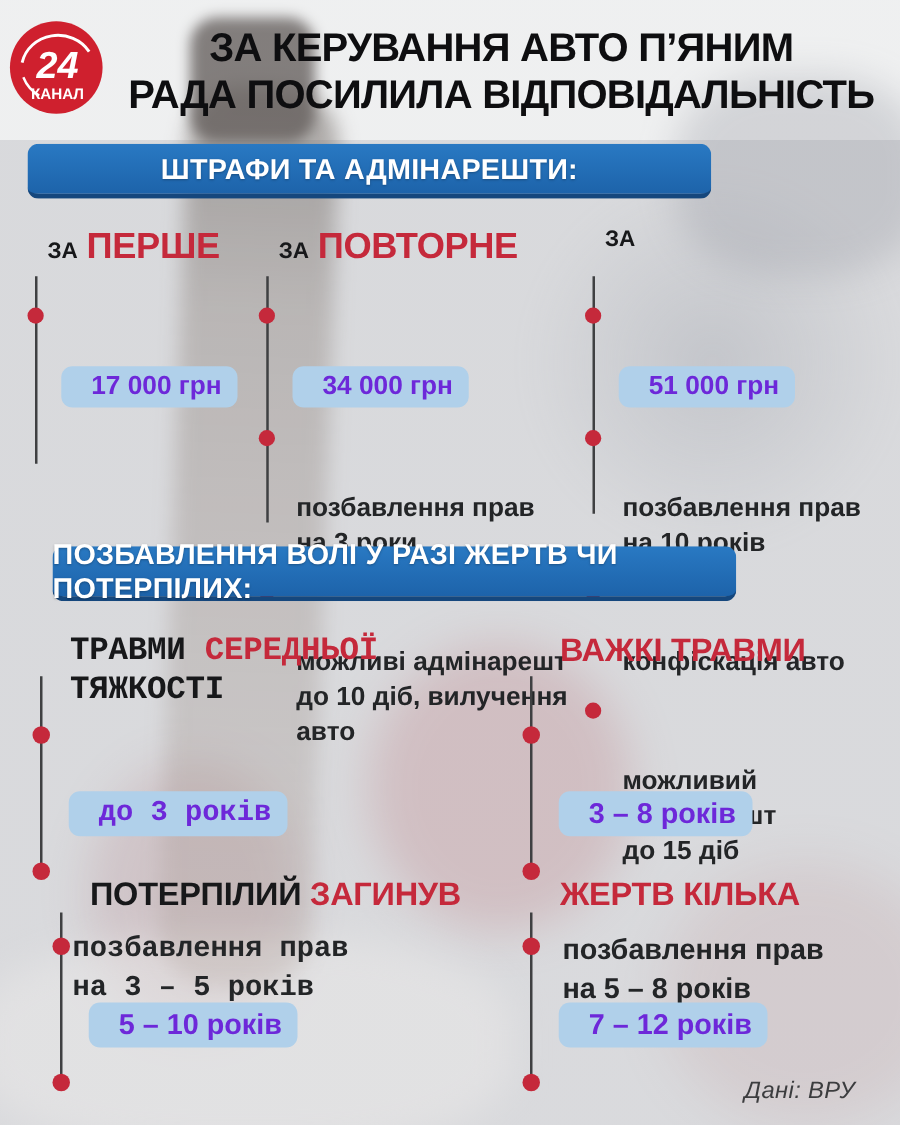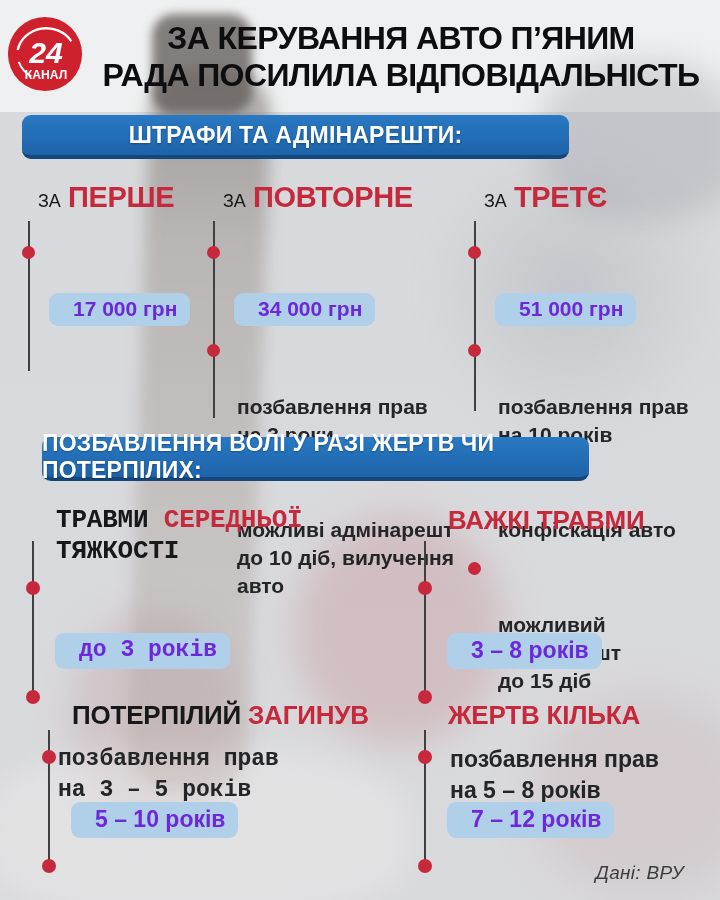--- a/index.html
+++ b/index.html
@@ -53,21 +53,21 @@
     text-shadow:0 1px 2px rgba(0,0,0,0.28); }
   .banner-fines  { top:115px; }
   .banner-prison { top:437px;margin-left:20px; }
 
   
   .col { position:absolute; top:181px; }
   .col-1 { left:22px;  width:182px; }
   .col-2 { left:207px; width:258px; }
   .col-3 { left:468px; width:248px; }
   .col-head { margin:0 0 24px 16px; display:flex; align-items:baseline; height:32px; }
-  .col-prefix { font-size:18px; font-weight:400; color:#17181a; margin-right:7px; }
+  .col-prefix { font-size:18px; font-weight:700; color:#17181a; margin-right:7px; }
   .col-key { font-size:29px; font-weight:800; color:var(--accent-red,#c5293b); letter-spacing:-0.3px; }
   .rail { position:absolute; left:6px; width:2px; background:var(--rail-gray,#3f4042); }
   .col-1 .rail { top:40px; height:150px; }
   .col-2 .rail { top:40px; height:197px; }
   .col-3 .rail { top:40px; height:190px; }
   .item { position:relative; padding-left:30px; margin-bottom:11px;
     font-size:21px; line-height:28px; font-weight:700; color:#232527; white-space:pre-line; }
   .dot { position:absolute; left:0; top:7px; width:13px; height:13px; border-radius:50%;
     background:var(--accent-red,#c5293b); }
   .pill { display:inline-block; background:var(--highlight-blue,#b0d0ea); border-radius:9px;
@@ -165,21 +165,20 @@
         <span>можливі адмінарешт
 до 10 діб, вилучення
 авто</span>
       </div>
     </div>
 
     <div class="col col-3">
       <div class="rail"></div>
       <div class="col-head">
         <span class="col-prefix">ЗА</span>
-        <span class="col-key">ТРЕТЄ</span>
       </div>
       <div class="item has-pill">
         <span class="dot"></span>
         <span class="pill">51 000 грн</span>
       </div>
       <div class="item">
         <span class="dot"></span>
         <span>позбавлення прав
 на 10 років</span>
       </div>

